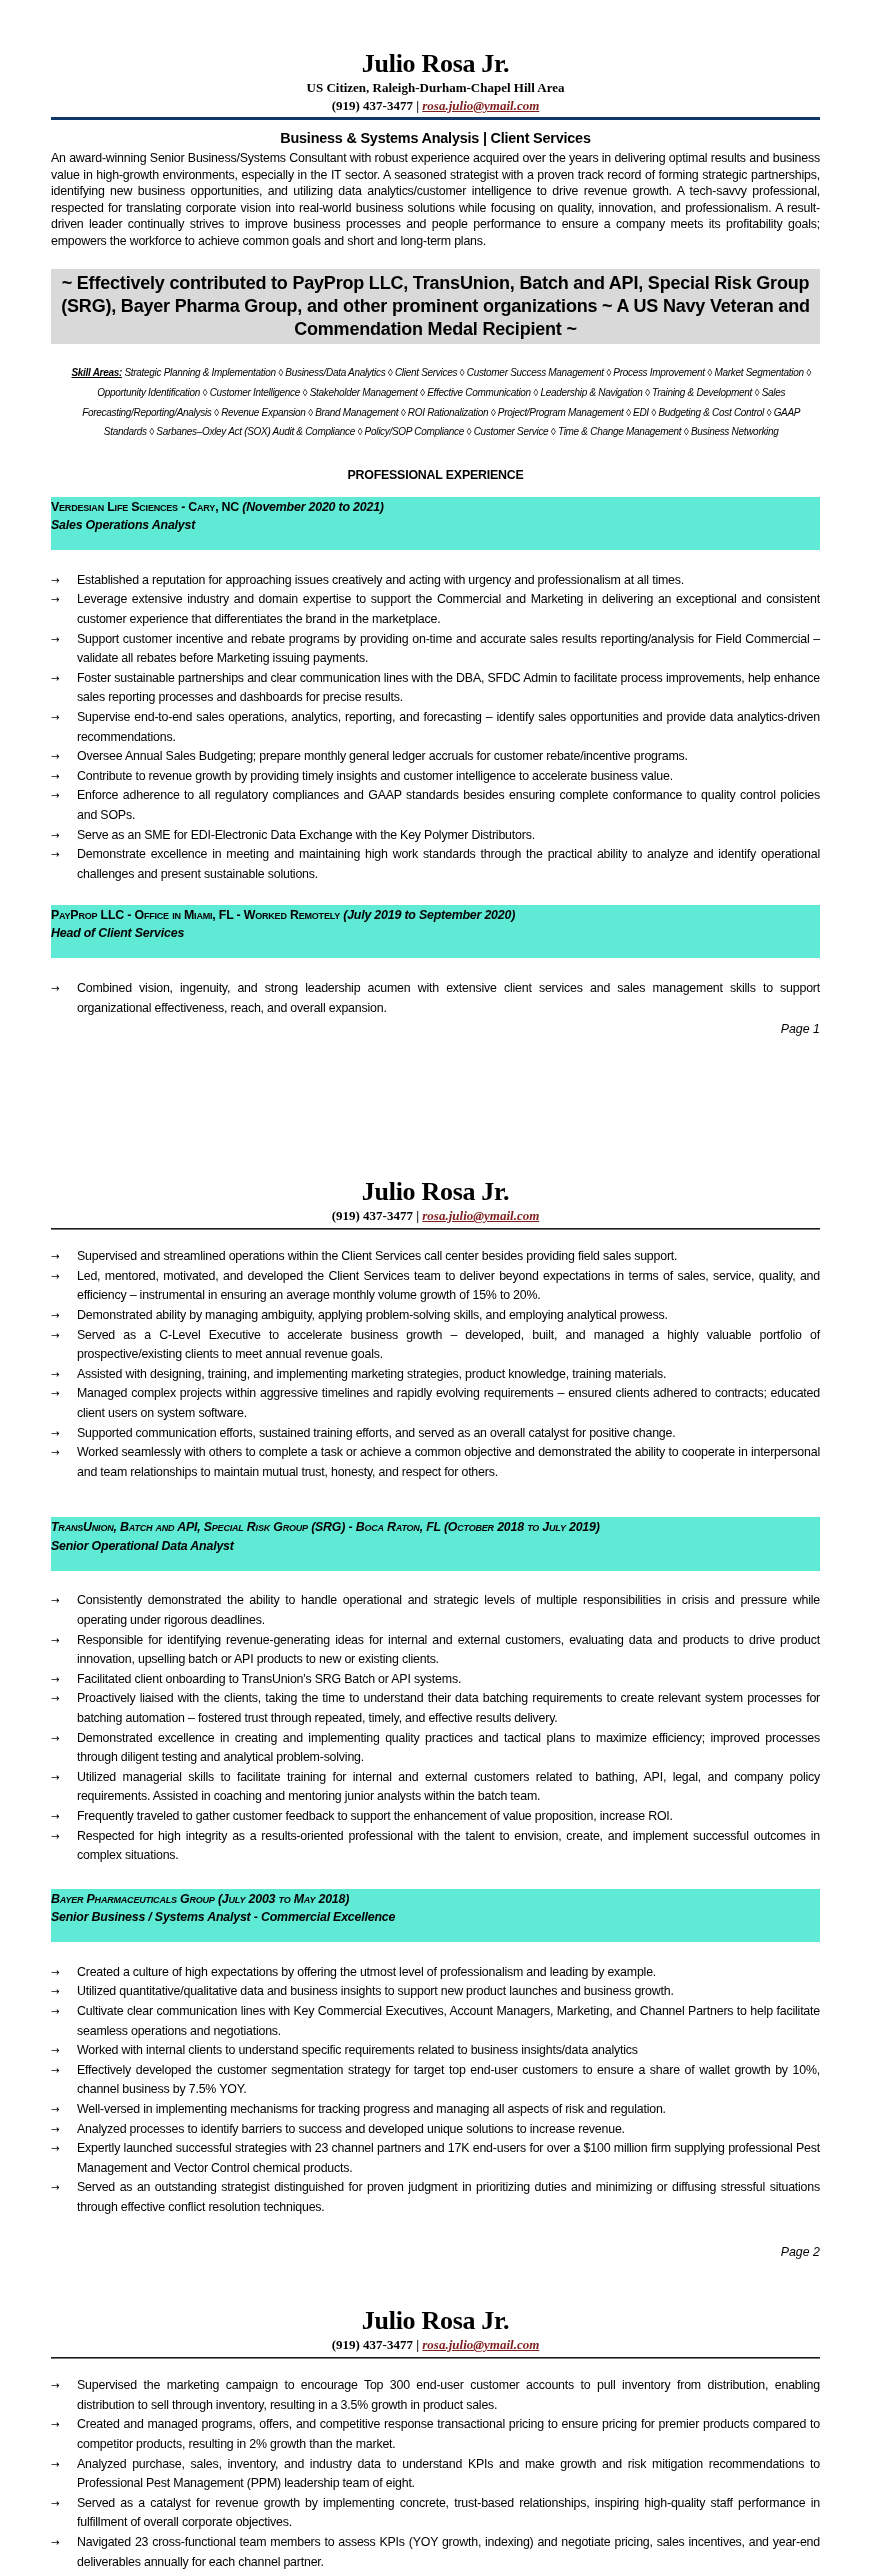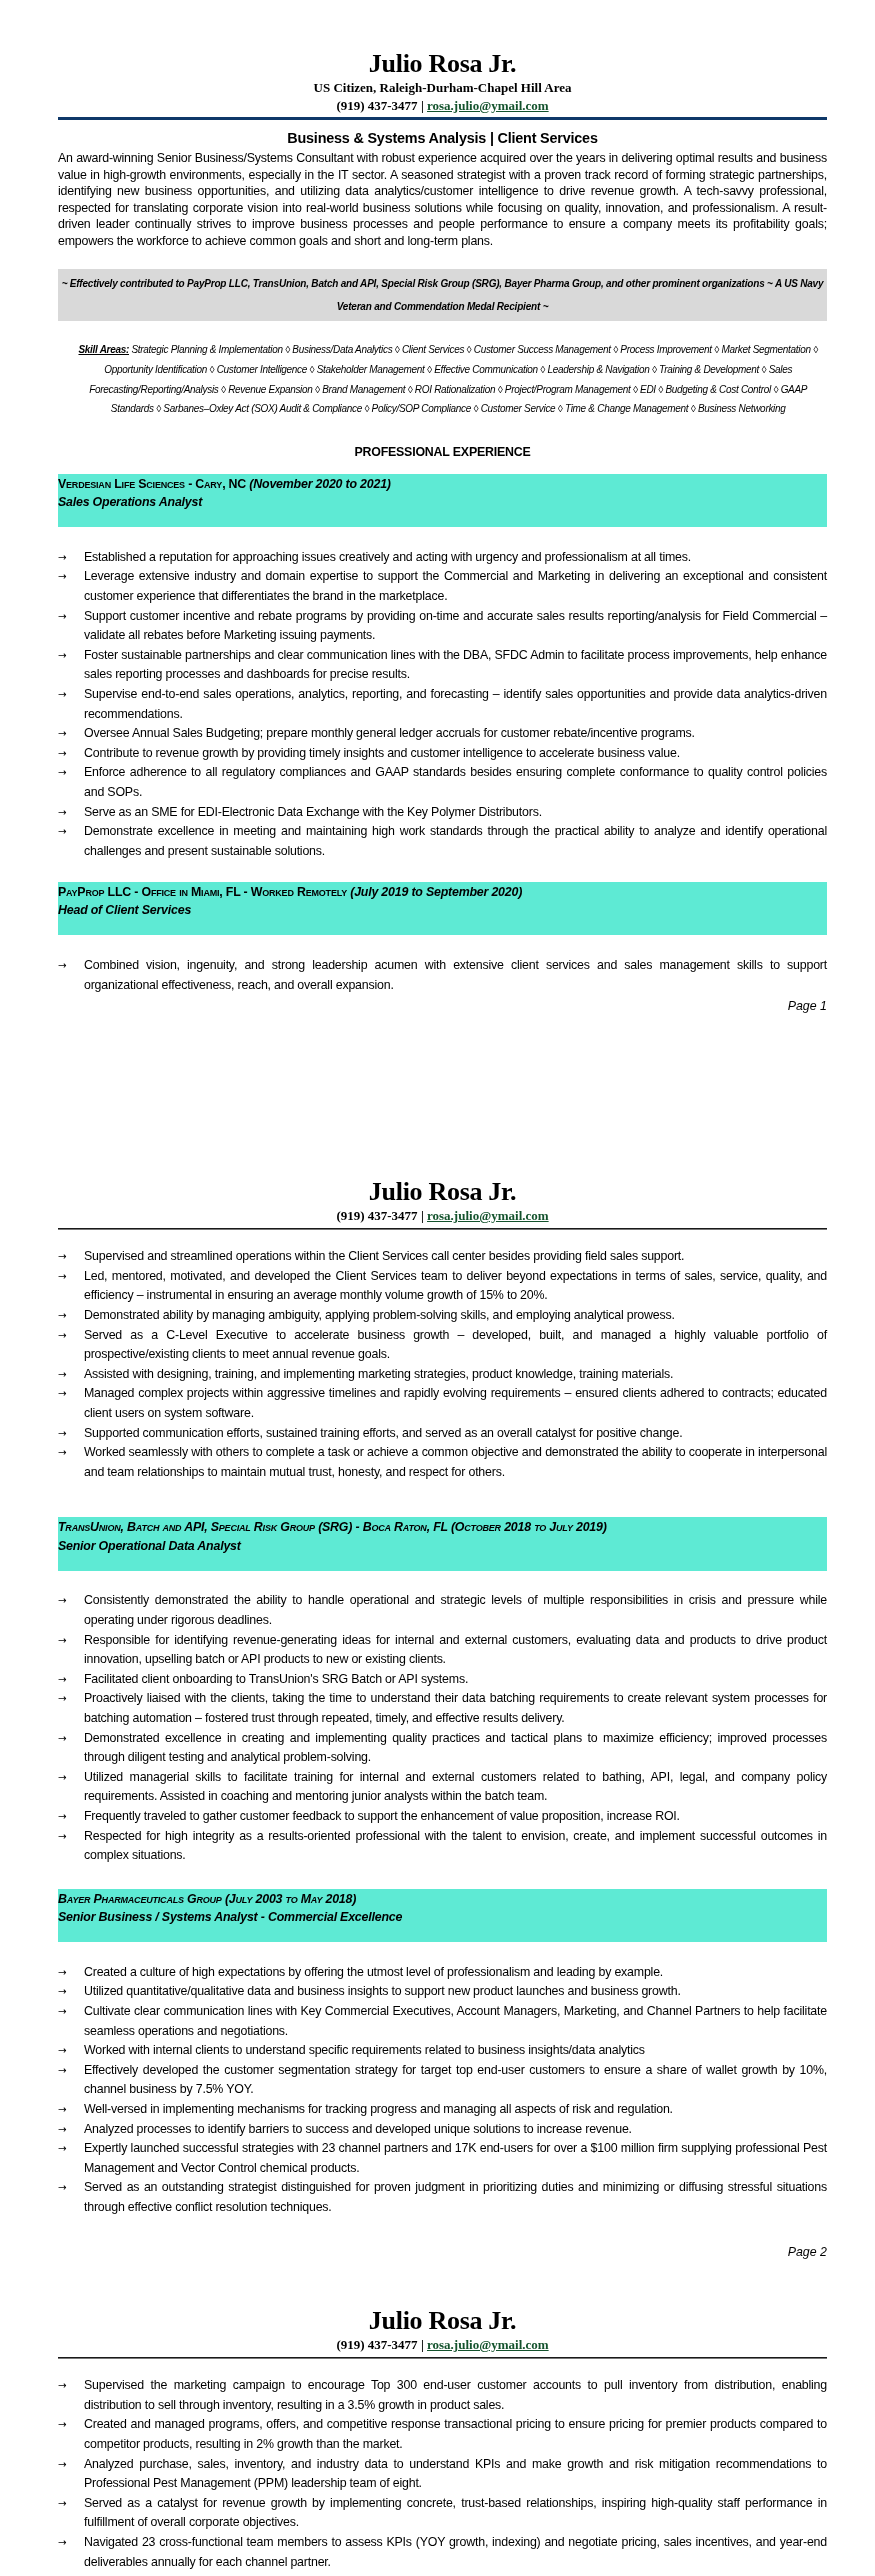--- a/index.html
+++ b/index.html
@@ -1,28 +1,28 @@
 <!DOCTYPE html>
 <html style="font-size:8.2px"><head>
 <meta charset="utf-8">
 <style>
   * { box-sizing: border-box; margin: 0; padding: 0; }
   html, body { width: 876px; background: #ffffff; }
   body { font-family: "Liberation Sans", sans-serif; color: #000; font-size: 12.4px; }
   .doc { position: relative; width: 876px; height: 3400px; }
-  .page { position: absolute; left: 58px; width: 769px; }
+  .page { position: absolute; left: 51px; width: 769px; }
   .name { font-family: "Liberation Serif", serif; font-weight: bold; font-size: 26px; text-align: center; line-height: 31px; letter-spacing: -0.3px; }
   .citizen { font-family: "Liberation Serif", serif; font-weight: bold; font-size: 13px; text-align: center; line-height: 17.5px; }
   .contact { font-family: "Liberation Serif", serif; font-weight: bold; font-size: 13px; text-align: center; line-height: 17.5px; }
-  .contact a { color: #14532d; text-decoration: underline; }
+  .contact a { color: #7f1d1d; text-decoration: underline; font-style: italic; }
   .rule-blue { height: 3.1px; background: #0f3868; margin-top: 3.1px; }
   .rule-black { height: 2.1px; background: #1a1a1a; border-bottom: 0.5px solid #777; margin-top: 3.1px; }
   .headline { font-weight: bold; font-size: 14.4px; text-align: center; margin-top: 9.3px; line-height: 18.5px; letter-spacing: -0.2px; }
   .summary { font-size: 12.4px; line-height: 16.5px; text-align: justify; margin-top: 2.1px; letter-spacing: -0.2px; }
-  .banner { background: #d9d9d9; font-weight: bold; font-style: italic; font-size: 10px; line-height: 23px; text-align: center; padding: 3.1px 1px; margin-top: 19.6px; letter-spacing: -0.2px; }
+  .banner { background: #d9d9d9; font-weight: bold; font-size: 18px; line-height: 23px; text-align: center; padding: 3.1px 1px; margin-top: 19.6px; letter-spacing: -0.2px; }
   .skills { margin-top: 19.6px; padding: 0 8.2px 0 19.6px; text-align: center; font-style: italic; font-size: 10px; line-height: 19.6px; letter-spacing: -0.3px; }
   .skills .lbl { font-weight: bold; text-decoration: underline; }
   .sec-title { font-weight: bold; font-size: 12.4px; text-align: center; margin-top: 26px; line-height: 15.5px; letter-spacing: -0.2px; }
   .job { background: #5eead4; padding: 1px 0 15.5px 0; margin-top: 13.4px; }
   .job .co { font-weight: bold; font-size: 12.4px; line-height: 18.5px; font-variant: small-caps; letter-spacing: -0.2px; }
   .job .co .dt { font-style: italic; font-variant: normal; }
   .job.ital .co { font-style: italic; }
   .job .role { font-weight: bold; font-style: italic; font-size: 12.4px; line-height: 18.5px; letter-spacing: -0.2px; }
   ul.bul { list-style: none; margin-top: 20.6px; }
   ul.bul li { position: relative; padding-left: 26px; font-size: 12.4px; line-height: 19.6px; text-align: justify; letter-spacing: -0.2px; }

